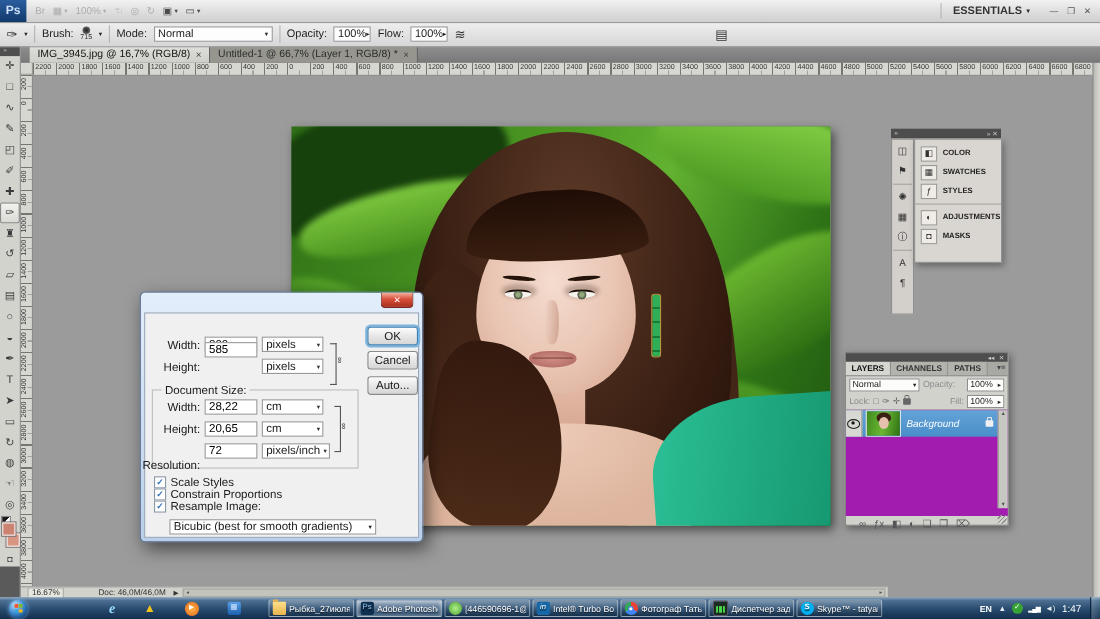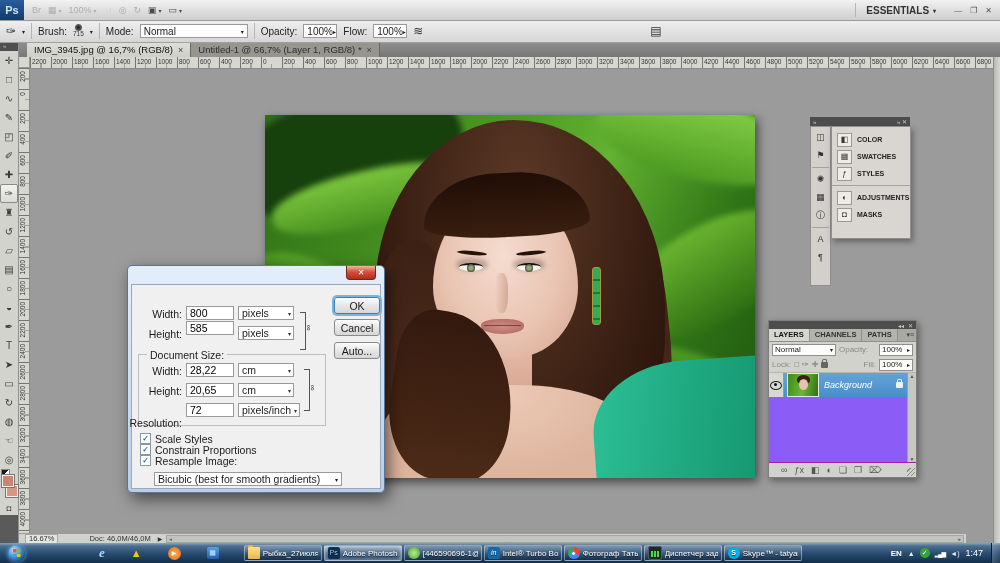--- a/index.html
+++ b/index.html
@@ -155,21 +155,21 @@
   .lp-select{width:64px;height:12px;background:#fcfcfa;border:1px solid #8f8f8f;font-size:8px;color:#222;
     display:flex;justify-content:space-between;align-items:center;padding:0 2px;box-sizing:border-box}
   .lp-val{width:34px;height:12px;background:#fcfcfa;border:1px solid #8f8f8f;font-size:8px;color:#222;
     display:flex;justify-content:space-between;align-items:center;padding:0 2px;box-sizing:border-box;margin-left:auto}
   .lock-ico{font-size:8px;color:#666}
   .css-lock{width:7px;height:6px;background:#666;border-radius:1px;position:relative;display:inline-block}
   .css-lock::before{content:"";position:absolute;top:-3px;left:1px;width:3px;height:3px;
     border:1px solid #666;border-bottom:none;border-radius:2px 2px 0 0}
   .css-lock.white,.css-lock.white::before{background:#f0f0f0;border-color:#f0f0f0}
   .css-lock.white{background:#f0f0f0}.css-lock.white::before{background:transparent}
-  #lp-list{position:relative;height:89px;background:#8b5cf6;border-top:1px solid #b5b5b0;border-bottom:1px solid #a21caf}
+  #lp-list{position:relative;height:89px;background:#a21caf;border-top:1px solid #b5b5b0;border-bottom:7px solid #a21caf}
   .layer-row{height:24px;display:flex;align-items:center;background:linear-gradient(#63a3d8,#4a8ec9);margin-right:9px}
   .eye-cell{width:14px;height:24px;background:#d8d8d3;border-right:1px solid #9a9a95;flex:none;
     display:flex;align-items:center;justify-content:center}
   .eye{ }
   .eye-shape{width:10px;height:7px;border:1px solid #222;border-radius:50%;position:relative}
   .eye-shape::after{content:"";position:absolute;left:3px;top:1px;width:3px;height:3px;background:#111;border-radius:50%}
   .thumb{width:30px;height:22px;margin-left:4px;position:relative;flex:none;
     background:linear-gradient(100deg,#3f8a1e,#6cb734 50%,#2f7013);box-shadow:0 0 0 1px #e8e8e8}
   .thumb::before{content:"";position:absolute;left:9px;top:1px;width:13px;height:9px;background:#3a2114;border-radius:50% 50% 40% 40%}
   .thumb::after{content:"";position:absolute;left:11px;top:5px;width:9px;height:11px;background:#e6c2ae;border-radius:50%}
@@ -211,21 +211,21 @@
   #btn-cancel{top:34px}
   #btn-auto{top:57px}
   #dlg-checks{position:absolute;left:8px;top:148px}
   .chk-row{display:flex;align-items:center;gap:4px;height:11px}
   .chk{width:9px;height:9px;border:1px solid #8a97a5;background:#fff;font-size:8px;line-height:9px;
     color:#2a6db5;text-align:center;font-weight:bold}
   #dlg-resample{left:22px;top:187px;width:188px;height:14px;position:absolute;border:1px solid #999;
     background:#fff;display:flex;justify-content:space-between;align-items:center;padding:0 3px;box-sizing:border-box}
 
   
-  #statusbar{position:absolute;left:19px;top:533px;width:947px;height:10px;background:#d2d2cd;
+  #statusbar{position:absolute;left:19px;top:533px;width:788px;height:10px;background:#d2d2cd;
     border-top:1px solid #9a9a9a;display:flex;align-items:center;gap:4px;padding-left:6px;
     font-size:7.5px;color:#333;z-index:18;box-sizing:border-box}
   .sb-box{border:1px solid #a8a8a3;background:#e6e6e1;padding:0 3px;height:8px;line-height:8px}
   #sb-arrow{font-size:6px}
   #hscroll{flex:1;height:8px;background:#c3c3be;border:1px solid #a5a5a0;margin-right:2px;
     display:flex;justify-content:space-between;align-items:center;font-size:5px;color:#555;padding:0 2px;box-sizing:border-box}
 
   
   #taskbar{position:absolute;left:0;top:543px;width:1000px;height:20px;z-index:100;
     background:linear-gradient(#87a3bd 0%,#4c6f91 15%,#274a6d 55%,#122e4d 100%);
@@ -597,21 +597,21 @@
     <div id="dlg-close">✕</div>
     <div id="dlg-body">
 
       <span class="flabel" style="left:6px;top:23px">Width:</span>
       <input class="finput" style="left: 54px; top: 21px;" value="800">
       <div class="fselect" style="left:106px;top:21px">
         <span>pixels</span>
         <span class="dd">▾</span>
       </div>
       <span class="flabel" style="left:6px;top:43px">Height:</span>
-      <input class="finput" style="left: 54px; top: 36px;" value="585">
+      <input class="finput" style="left: 54px; top: 26px;" value="585">
       <div class="fselect" style="left:106px;top:41px">
         <span>pixels</span>
         <span class="dd">▾</span>
       </div>
       <div class="bracket" style="left:168px;top:27px;height:36px"></div>
       <span class="chaing" style="left:174px;top:38px">∞</span>
 
       <div class="grp" id="grp2">
         <span class="grp-label">Document Size:</span>
       </div>

